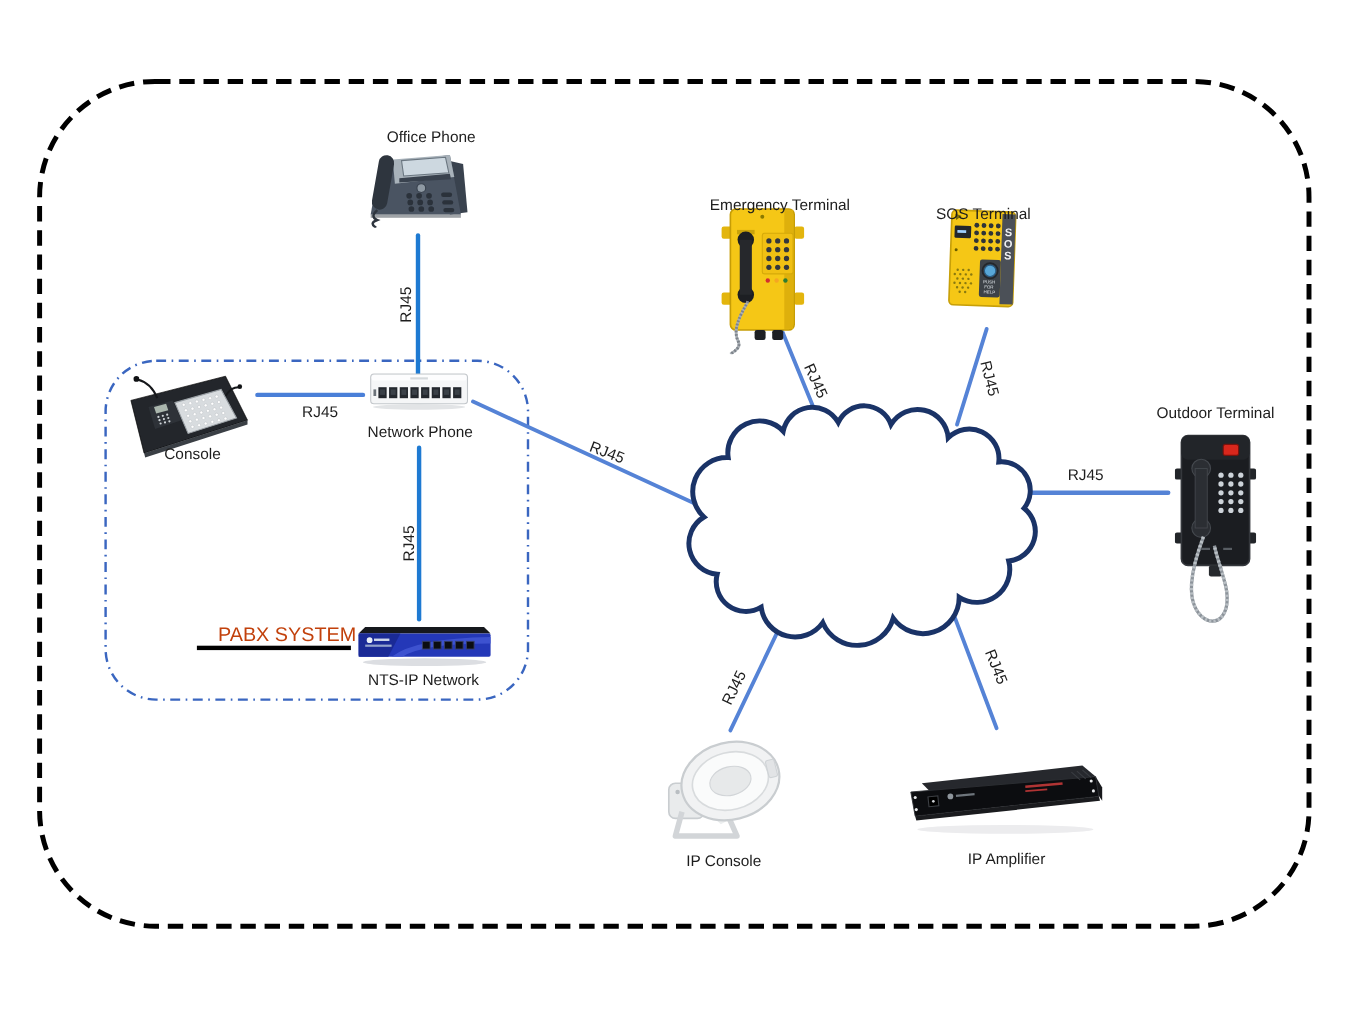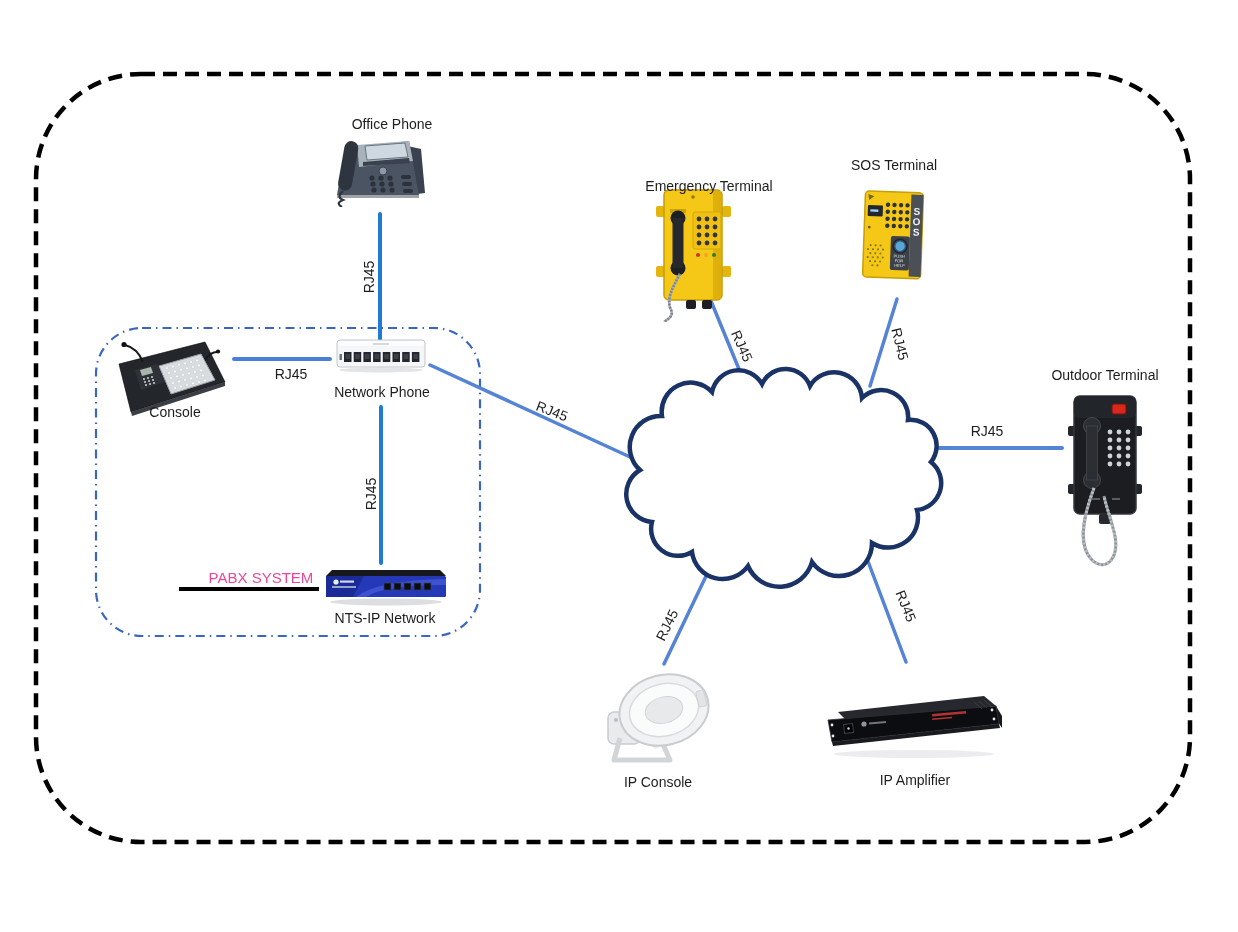--- a/index.html
+++ b/index.html
@@ -6,21 +6,21 @@
   .canvas{position:relative;width:1238px;height:932px;background:#ffffff;overflow:hidden;
           font-family:"Liberation Sans",sans-serif;}
   .lbl{position:absolute;transform:translate(-50%,-50%);font-size:14px;color:#1d1d1d;
        white-space:nowrap;line-height:1;}
   .lbl.rot-m90{transform:translate(-50%,-50%) rotate(-90deg);}
   .lbl.r21{transform:translate(-50%,-50%) rotate(21deg);}
   .lbl.r66{transform:translate(-50%,-50%) rotate(66deg);}
   .lbl.r76{transform:translate(-50%,-50%) rotate(76deg);}
   .lbl.rm64{transform:translate(-50%,-50%) rotate(-64deg);}
   .lbl.r68{transform:translate(-50%,-50%) rotate(68deg);}
-  .pabx{font-size:15px;color:#ec4899;}
+  .pabx{font-size:18px;color:#c2410c;}
   .device{position:absolute;}
   .device svg{display:block;}
   .wires{position:absolute;left:0;top:0;}
   .sos-strip-txt{font-family:"Liberation Sans",sans-serif;font-size:10px;font-weight:bold;fill:#f0f2f4;}
   .sos-btn-txt{font-family:"Liberation Sans",sans-serif;font-size:4px;fill:#dfe4e8;text-anchor:middle;}
 </style>
 </head>
 <body>
 
 <div class="canvas">
@@ -380,21 +380,21 @@
       <ellipse cx="98" cy="82" rx="80" ry="4" fill="#ececee"></ellipse>
     </svg>
   </div>
 
   <div class="lbl" style="left:392px;top:124px;">Office Phone</div>
   <div class="lbl" style="left:175px;top:412px;">Console</div>
   <div class="lbl" style="left:382px;top:392px;">Network Phone</div>
   <div class="lbl" style="left:385px;top:618px;">NTS-IP Network</div>
   <div class="lbl pabx" style="left:261px;top:577px;">PABX SYSTEM</div>
   <div class="lbl" style="left:673px;top:186px;margin-left:36px;">Emergency Terminal</div>
-  <div class="lbl" style="left:894px;top:165px;">SOS Terminal</div>
+  <div class="lbl" style="left:894px;top:194px;">SOS Terminal</div>
   <div class="lbl" style="left:1105px;top:375px;">Outdoor Terminal</div>
   <div class="lbl" style="left:658px;top:782px;">IP Console</div>
   <div class="lbl" style="left:915px;top:780px;">IP Amplifier</div>
 
   <div class="lbl rot-m90" style="left:369px;top:277px;">RJ45</div>
   <div class="lbl" style="left:291px;top:374px;">RJ45</div>
   <div class="lbl rot-m90" style="left:371px;top:494px;">RJ45</div>
   <div class="lbl r21" style="left:552px;top:411px;">RJ45</div>
   <div class="lbl r66" style="left:742px;top:346px;">RJ45</div>
   <div class="lbl r76" style="left:900px;top:344px;">RJ45</div>

